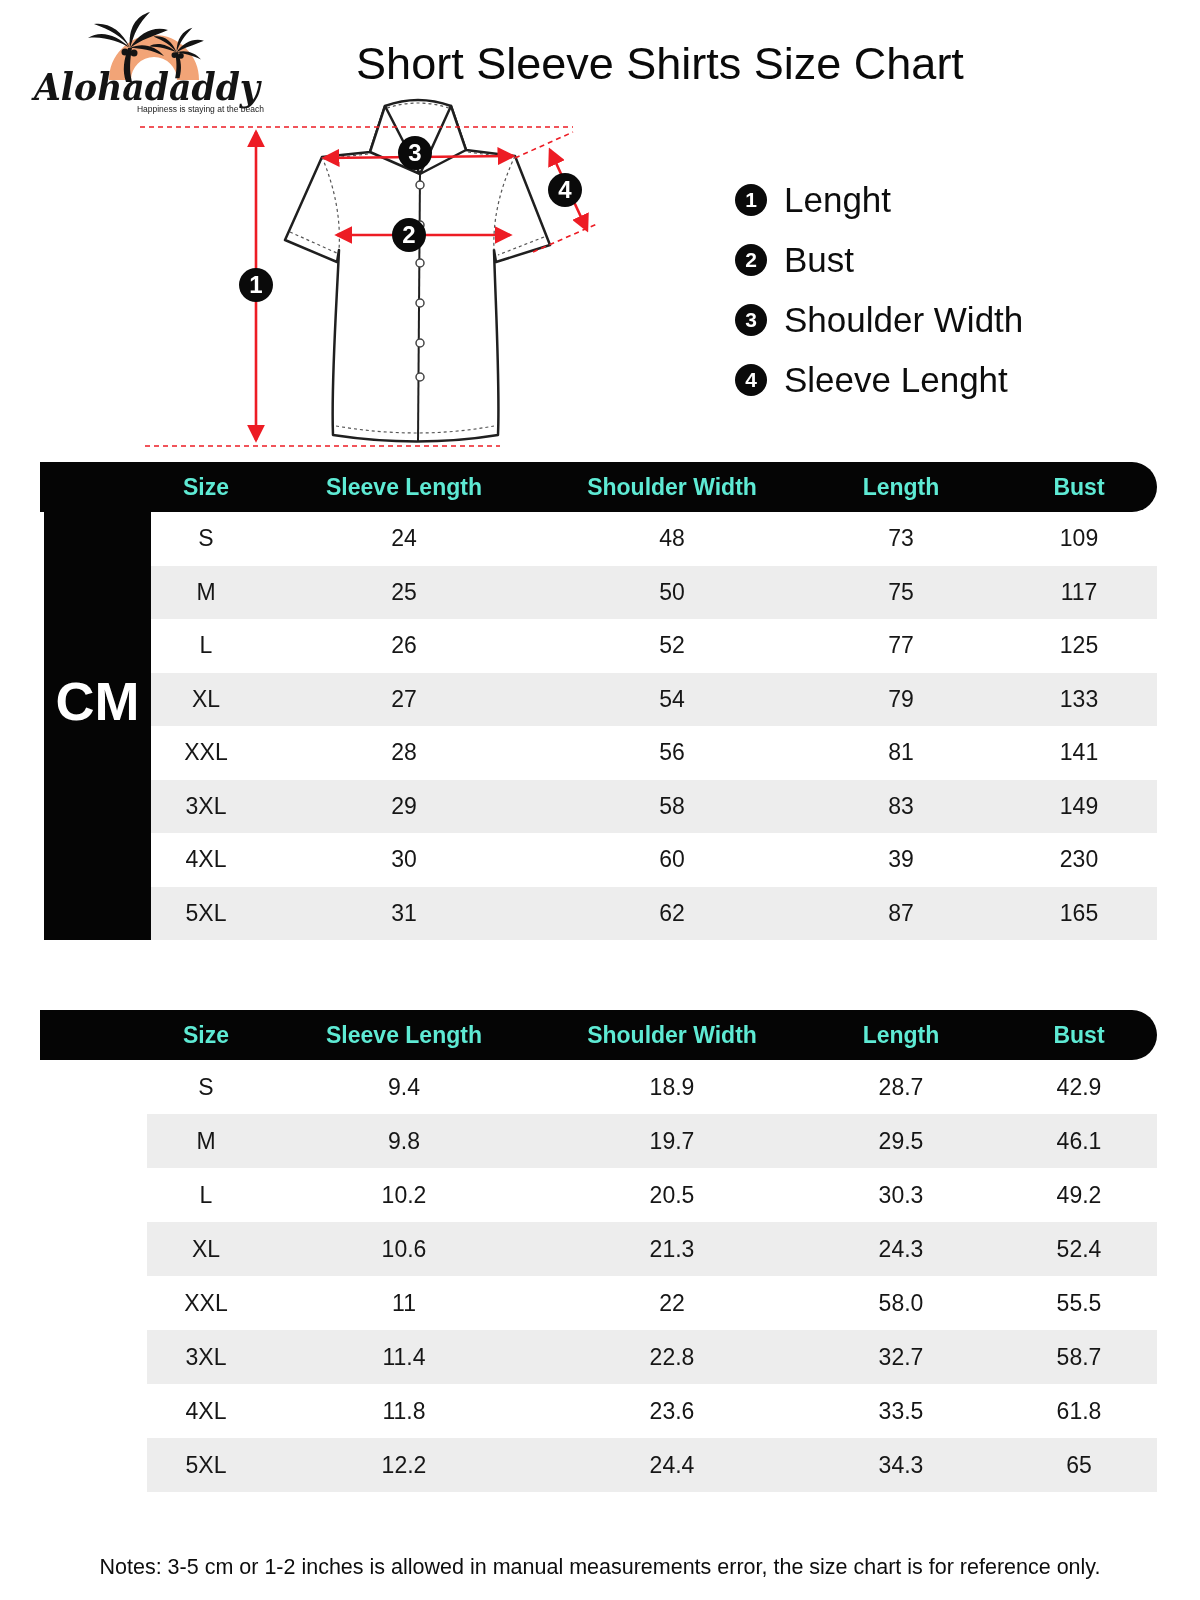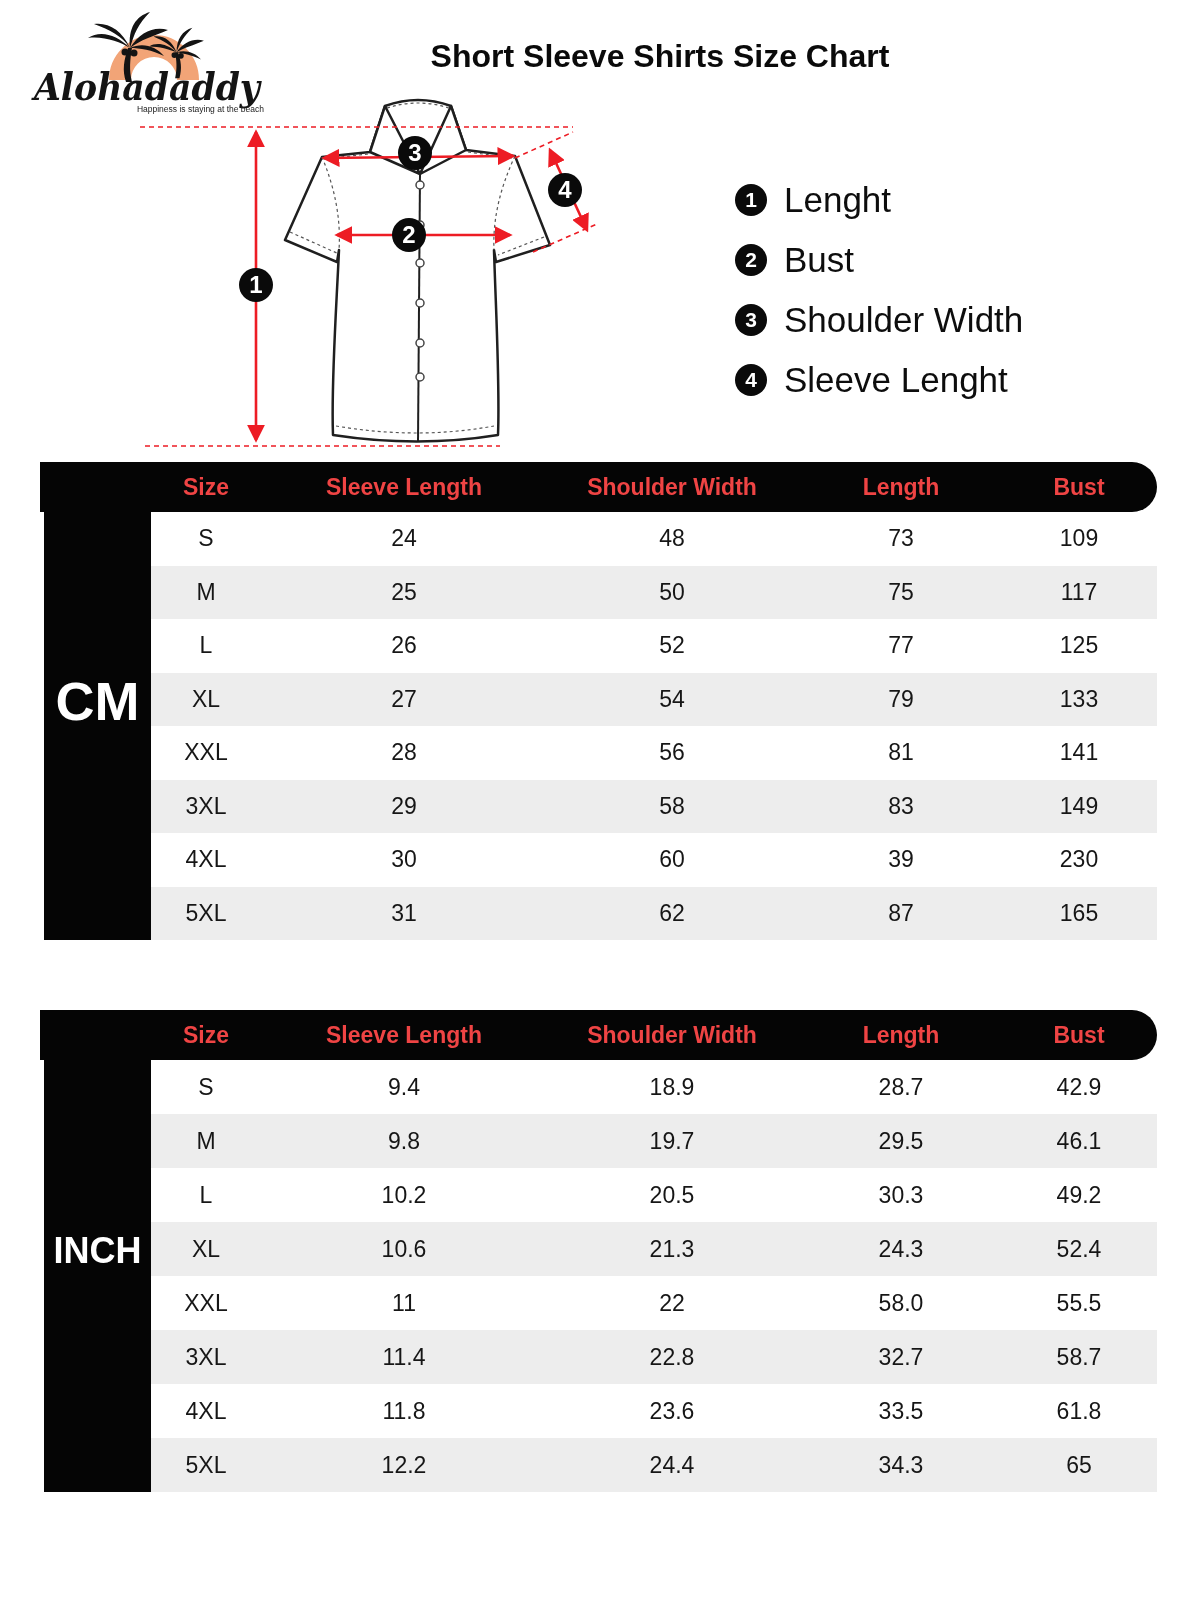--- a/index.html
+++ b/index.html
@@ -2,41 +2,41 @@
 <html><head>
 <meta charset="utf-8">
 <style>
   html,body{margin:0;padding:0;background:#fff;}
   .page{position:relative;width:1200px;height:1600px;background:#ffffff;overflow:hidden;
         font-family:"Liberation Sans","DejaVu Sans",sans-serif;color:#111;border-radius:18px;}
 
   
   .logo-svg{position:absolute;left:28px;top:8px;}
   .page-title{position:absolute;left:280px;top:38px;width:760px;text-align:center;
-              font-size:32px;font-weight:bold;color:#0a0a0a;white-space:nowrap;}
+              font-size:45px;font-weight:normal;color:#0a0a0a;white-space:nowrap;}
 
   
   .diagram-svg{position:absolute;left:100px;top:90px;}
 
   
   .legend{position:absolute;left:735px;top:182px;}
   .legend-item{display:flex;align-items:center;height:36px;margin-bottom:24px;}
   .legend-badge{width:32px;height:32px;border-radius:50%;background:#0a0a0a;color:#fff;
                 font-weight:bold;font-size:21px;display:flex;align-items:center;justify-content:center;
                 margin-right:17px;flex:0 0 32px;}
   .legend-label{font-size:35px;color:#0d0d0d;white-space:nowrap;}
 
   
   .size-table{position:absolute;left:40px;width:1117px;}
   .size-table.cm{top:462px;height:478px;}
   .size-table.inch{top:1010px;height:482px;}
   .thead{position:absolute;left:0;top:0;width:100%;height:50px;background:#050505;
          border-radius:0 25px 25px 0;display:flex;align-items:center;
          padding-left:107px;box-sizing:border-box;z-index:2;}
-  .th{color:#ef4444;font-weight:bold;font-size:23px;text-align:center;white-space:nowrap;}
+  .th{color:#5eead4;font-weight:bold;font-size:23px;text-align:center;white-space:nowrap;}
   .side{position:absolute;left:4px;top:0;bottom:0;width:107px;background:#050505;color:#fff;
         display:flex;align-items:center;justify-content:center;font-weight:bold;z-index:1;}
   .cm .side{font-size:54px;}
   .inch .side{font-size:36px;}
   .tbody-wrap{position:absolute;left:107px;top:50px;}
   .size-table table{border-collapse:collapse;width:1010px;table-layout:fixed;}
   .size-table td{text-align:center;font-size:23px;color:#161616;padding:0;}
   .cm td{height:53.5px;}
   .inch td{height:54px;}
   .size-table tbody tr:nth-child(even){background:#EDEDED;}
@@ -237,23 +237,20 @@
   </section>
 
   <section class="size-table inch">
     <div class="thead">
       <div class="th col0">Size</div>
       <div class="th col1">Sleeve Length</div>
       <div class="th col2">Shoulder Width</div>
       <div class="th col3">Length</div>
       <div class="th col4">Bust</div>
     </div>
-    <div class="side">
-      <span>INCH</span>
-    </div>
     <div class="tbody-wrap">
       <table>
           <tbody>
             <tr>
               <td class="col0">S</td>
               <td class="col1">9.4</td>
               <td class="col2">18.9</td>
               <td class="col3">28.7</td>
               <td class="col4">42.9</td>
             </tr>
@@ -304,14 +301,15 @@
               <td class="col1">12.2</td>
               <td class="col2">24.4</td>
               <td class="col3">34.3</td>
               <td class="col4">65</td>
             </tr>
           </tbody>
         </table>
     </div>
   </section>
 
+  <p class="note">Notes: 3-5 cm or 1-2 inches is allowed in manual measurements error, the size chart is for reference only.</p>
 
 </div>
 
 </body></html>

